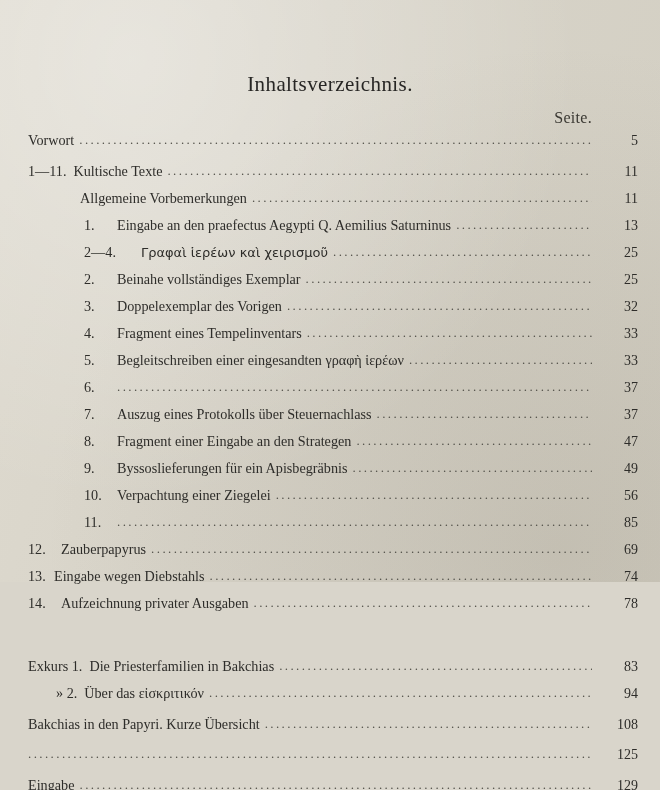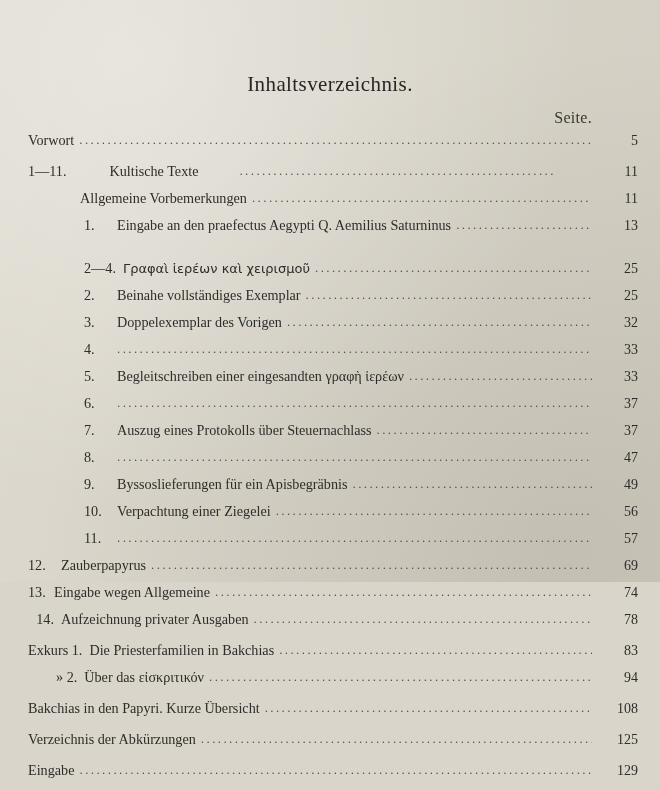--- a/index.html
+++ b/index.html
@@ -85,21 +85,21 @@
   }
   .entry .page-no {
     flex: 0 0 46px;
     text-align: right;
     padding-right: 22px;
     font-size: 14px;
   }
 
   
   .lvl0 { padding-left: 28px; }
-  .lvl1 { padding-left: 28px; gap: 36px; }
+  .lvl1 { padding-left: 28px; }
   .lvl2 { padding-left: 80px; }
   .lvl3 { padding-left: 84px; }
   .lvl3 .num { width: 26px; }
   .lvl3b { padding-left: 84px; }
   .lvl4 { padding-left: 28px; }
   .lvl4 .num { width: 26px; }
   .lvl5 { padding-left: 28px; }
   .lvl6 { padding-left: 56px; }
   .row { margin-bottom: 12px; }
   .row-loose { margin-bottom: 16px; }
@@ -132,39 +132,40 @@
           <span class="dots">........................................................................................................................</span>
           <span class="page-no">11</span>
         </div>
         <div class="entry lvl3 row">
           <span class="num" style="padding-right: 7px;">1.</span>
           <span class="label">Eingabe an den praefectus Aegypti Q. Aemilius Saturninus</span>
           <span class="dots">........................................................................................................................</span>
           <span class="page-no">13</span>
         </div>
         <div class="entry lvl3b row">
-          <span class="num" style="padding-right: 7px; margin-top: 16px;">2—4.</span>
+          <span class="num" style="padding-right: 25px;">2—4.</span>
           <span class="label greek">Γραφαὶ ἱερέων καὶ χειρισμοῦ</span>
           <span class="dots">........................................................................................................................</span>
           <span class="page-no">25</span>
         </div>
         <div class="entry lvl3 row">
           <span class="num" style="padding-right: 7px;">2.</span>
           <span class="label">Beinahe vollständiges Exemplar</span>
           <span class="dots">........................................................................................................................</span>
           <span class="page-no">25</span>
         </div>
         <div class="entry lvl3 row">
           <span class="num" style="padding-right: 7px;">3.</span>
           <span class="label">Doppelexemplar des Vorigen</span>
           <span class="dots">........................................................................................................................</span>
           <span class="page-no">32</span>
         </div>
         <div class="entry lvl3 row">
           <span class="num" style="padding-right: 7px;">4.</span>
+          <span class="label">Fragment eines Tempelinventars</span>
           <span class="dots">........................................................................................................................</span>
           <span class="page-no">33</span>
         </div>
         <div class="entry lvl3 row">
           <span class="num" style="padding-right: 7px;">5.</span>
           <span class="label">Begleitschreiben einer eingesandten γραφὴ ἱερέων</span>
           <span class="dots">........................................................................................................................</span>
           <span class="page-no">33</span>
         </div>
         <div class="entry lvl3 row">
@@ -173,79 +174,79 @@
           <span class="page-no">37</span>
         </div>
         <div class="entry lvl3 row">
           <span class="num" style="padding-right: 7px;">7.</span>
           <span class="label">Auszug eines Protokolls über Steuernachlass</span>
           <span class="dots">........................................................................................................................</span>
           <span class="page-no">37</span>
         </div>
         <div class="entry lvl3 row">
           <span class="num" style="padding-right: 7px;">8.</span>
+          <span class="label">Fragment einer Eingabe an den Strategen</span>
           <span class="dots">........................................................................................................................</span>
           <span class="page-no">47</span>
         </div>
         <div class="entry lvl3 row">
           <span class="num" style="padding-right: 7px;">9.</span>
           <span class="label">Byssoslieferungen für ein Apisbegräbnis</span>
           <span class="dots">........................................................................................................................</span>
           <span class="page-no">49</span>
         </div>
         <div class="entry lvl3 row">
           <span class="num" style="padding-right: 7px;">10.</span>
           <span class="label">Verpachtung einer Ziegelei</span>
           <span class="dots">........................................................................................................................</span>
           <span class="page-no">56</span>
         </div>
         <div class="entry lvl3 row">
           <span class="num" style="padding-right: 7px;">11.</span>
           <span class="dots">........................................................................................................................</span>
-          <span class="page-no">57</span>
+          <span class="page-no">85</span>
         </div>
         <div class="entry lvl4 row">
           <span class="num" style="padding-right: 7px;">12.</span>
           <span class="label">Zauberpapyrus</span>
           <span class="dots">........................................................................................................................</span>
           <span class="page-no">69</span>
         </div>
         <div class="entry lvl4 row">
           <span class="num" style="padding-right: 0;">13.</span>
-          <span class="label">Eingabe wegen Allgemeine</span>
+          <span class="label">Eingabe wegen Diebstahls</span>
           <span class="dots">........................................................................................................................</span>
           <span class="page-no">74</span>
         </div>
         <div class="entry lvl4 row-loose">
-          <span class="num" style="padding-right: 7px; text-align: right;">14.</span>
+          <span class="num" style="padding-right: 7px;">14.</span>
           <span class="label">Aufzeichnung privater Ausgaben</span>
           <span class="dots">........................................................................................................................</span>
           <span class="page-no">78</span>
         </div>
         <div class="entry lvl5 row">
-          <span class="num" style="padding-right: 7px;">Exkurs 1.</span>
+          <span class="num" style="padding-right: 7px; margin-top: 32px;">Exkurs 1.</span>
           <span class="label">Die Priesterfamilien in Bakchias</span>
           <span class="dots">........................................................................................................................</span>
           <span class="page-no">83</span>
         </div>
         <div class="entry lvl6 row-loose">
           <span class="num" style="padding-right: 7px;">»        2.</span>
           <span class="label">Über das εἰσκριτικόν</span>
           <span class="dots">........................................................................................................................</span>
           <span class="page-no">94</span>
         </div>
         <div class="entry lvl5 row-loose">
           <span class="num"></span>
           <span class="label">Bakchias in den Papyri. Kurze Übersicht</span>
           <span class="dots">........................................................................................................................</span>
           <span class="page-no">108</span>
         </div>
         <div class="entry lvl5 row-loose">
           <span class="num"></span>
-          <span class="label">Verzeichnis der Abkürzungen</span>
           <span class="dots">........................................................................................................................</span>
           <span class="page-no">125</span>
         </div>
         <div class="entry lvl5 row-loose">
           <span class="num"></span>
           <span class="label">Eingabe</span>
           <span class="dots">........................................................................................................................</span>
           <span class="page-no">129</span>
         </div>
         <div class="entry lvl5 row-loose">

